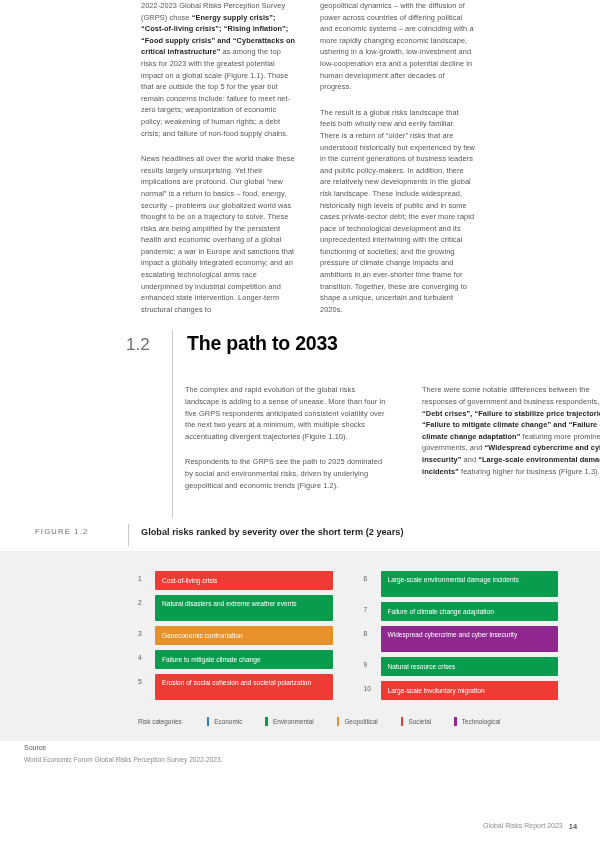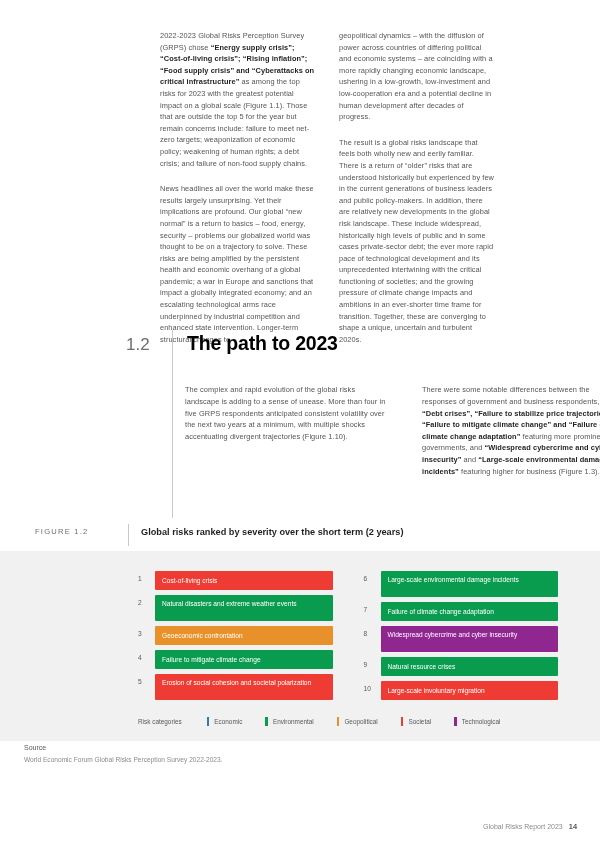--- a/index.html
+++ b/index.html
@@ -14,27 +14,25 @@
     color: #3c3c3c;
     position: relative;
     overflow: hidden;
   }
 
   
   .body-columns {
     position: absolute;
     left: 0; top: 0;
     width: 496px;
-    padding-top: 30px;
     display: flex;
     gap: 23px;
     box-sizing: border-box;
     padding-left: 141px;
     padding-right: 20px;
-    margin-left: 19px;
   }
   .col {
     width: 208px;
   }
   .col p {
     margin: 0 0 14px 0;
     font-size: 7.4px;
     line-height: 11.6px;
     color: #555557;
     letter-spacing: 0.01em;
@@ -210,21 +208,21 @@
   }
 
   
   .footer {
     position: absolute;
     right: 23px;
     bottom: 17px;
     font-size: 7px;
     color: #8a8b8d;
     display: flex;
-    align-items: center;
+    align-items: flex-start;
   }
   .footer-page {
     font-weight: bold;
     color: #58595b;
     margin-left: 6px;
     font-size: 7.4px;
   }
 </style>
 </head>
 <body>
@@ -237,25 +235,26 @@
   <div class="col" id="body-right">
       <p><span>geopolitical dynamics – with the diffusion of power across countries of differing political and economic systems – are coinciding with a more rapidly changing economic landscape, ushering in a low-growth, low-investment and low-cooperation era and a potential decline in human development after decades of progress.</span></p>
       <p><span>The result is a global risks landscape that feels both wholly new and eerily familiar. There is a return of “older” risks that are understood historically but experienced by few in the current generations of business leaders and public policy-makers. In addition, there are relatively new developments in the global risk landscape. These include widespread, historically high levels of public and in some cases private-sector debt; the ever more rapid pace of technological development and its unprecedented intertwining with the critical functioning of societies; and the growing pressure of climate change impacts and ambitions in an ever-shorter time frame for transition. Together, these are converging to shape a unique, uncertain and turbulent 2020s.</span></p>
     </div>
 </div>
 
 <div class="section-block">
   <div class="section-head">
     <div class="section-num">1.2</div>
     <div class="section-rule"></div>
-    <div class="section-title">The path to 2023</div>
+    <div class="section-title">The path to 2033</div>
   </div>
   <div class="section-body">
     <div class="col" id="sec-left">
         <p><span>The complex and rapid evolution of the global risks landscape is adding to a sense of unease. More than four in five GRPS respondents anticipated consistent volatility over the next two years at a minimum, with multiple shocks accentuating divergent trajectories (Figure 1.10).</span></p>
+        <p><span>Respondents to the GRPS see the path to 2025 dominated by social and environmental risks, driven by underlying geopolitical and economic trends (Figure 1.2).</span></p>
       </div>
     <div class="col" id="sec-right">
         <p><span>There were some notable differences between the responses of government and business respondents, with </span><b>“Debt crises”, “Failure to stabilize price trajectories”, “Failure to mitigate climate change” and “Failure of climate change adaptation”</b><span> featuring more prominently for governments, and </span><b>“Widespread cybercrime and cyber insecurity”</b><span> and </span><b>“Large-scale environmental damage incidents”</b><span> featuring higher for business (Figure 1.3).</span></p>
       </div>
   </div>
 </div>
 
 <div class="figure-caption-row">
   <div class="figure-label">FIGURE 1.2</div>
   <div class="figure-rule"></div>

